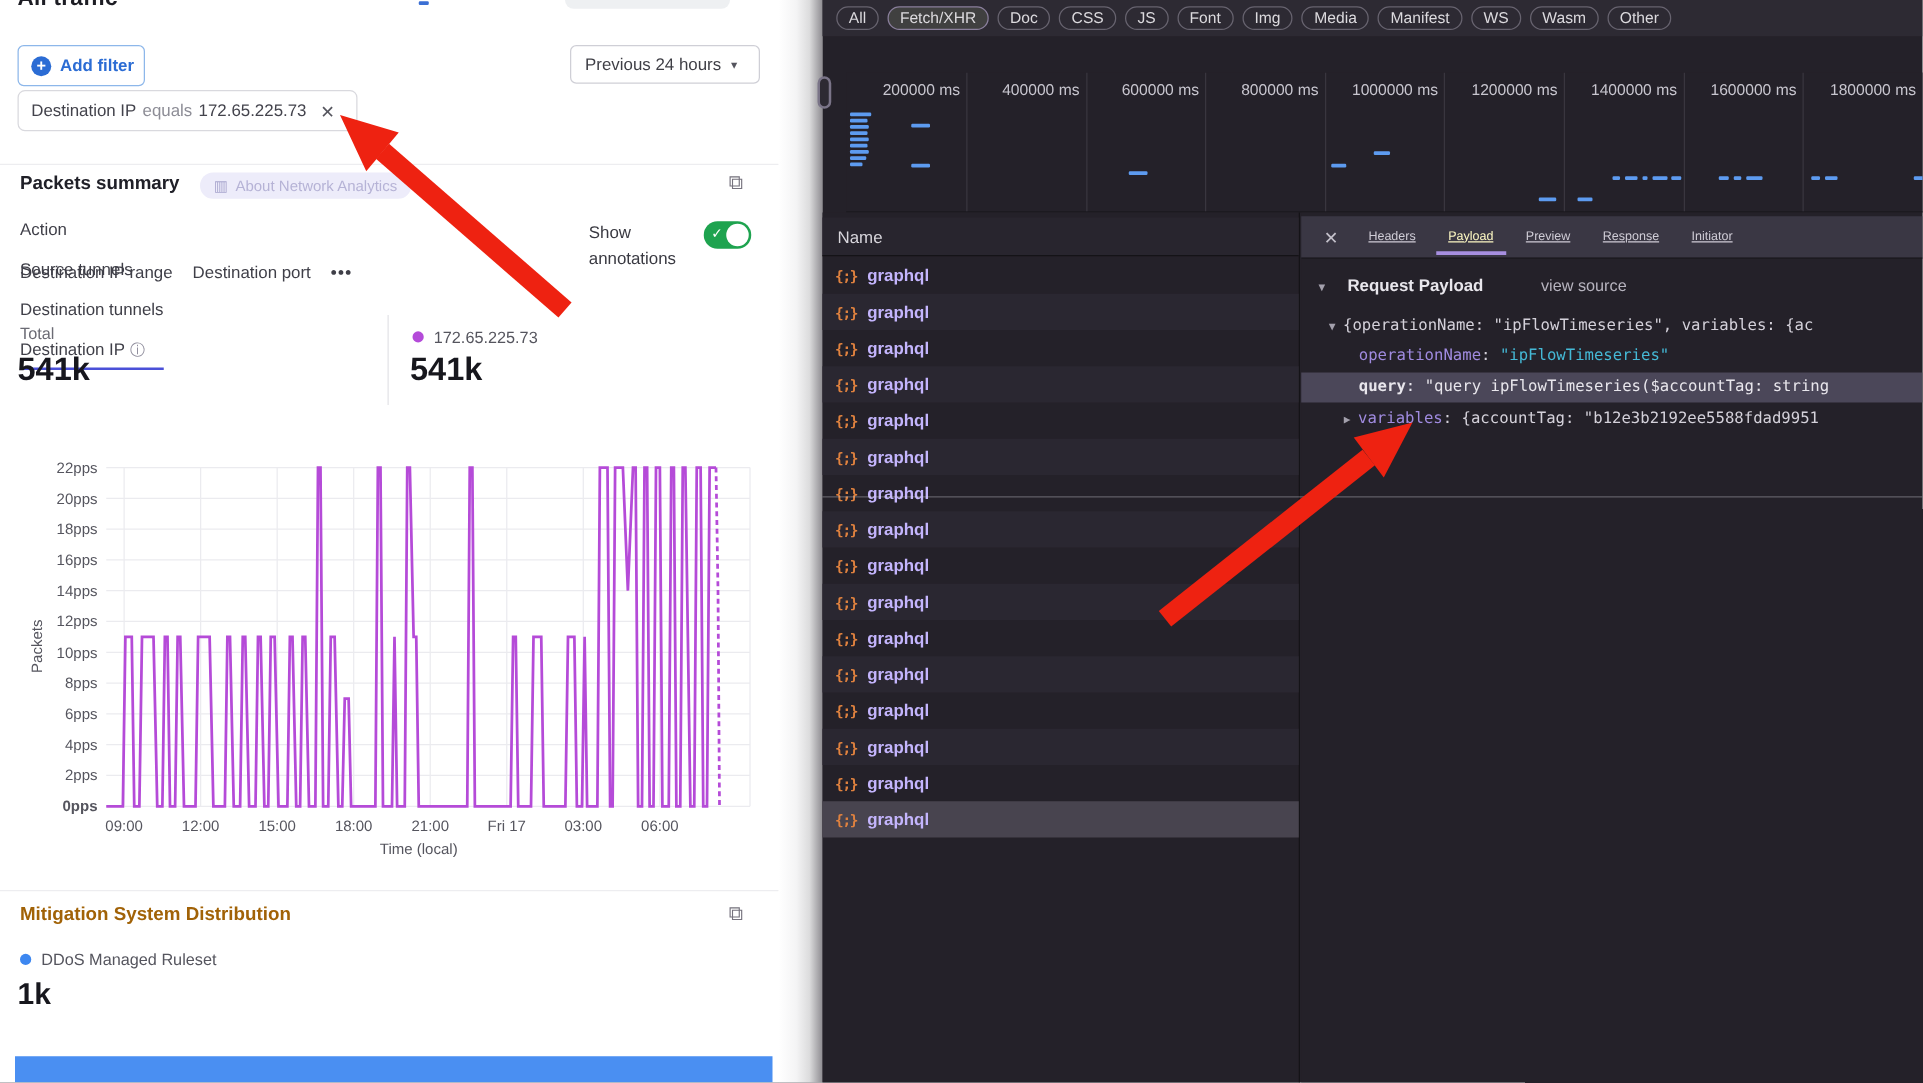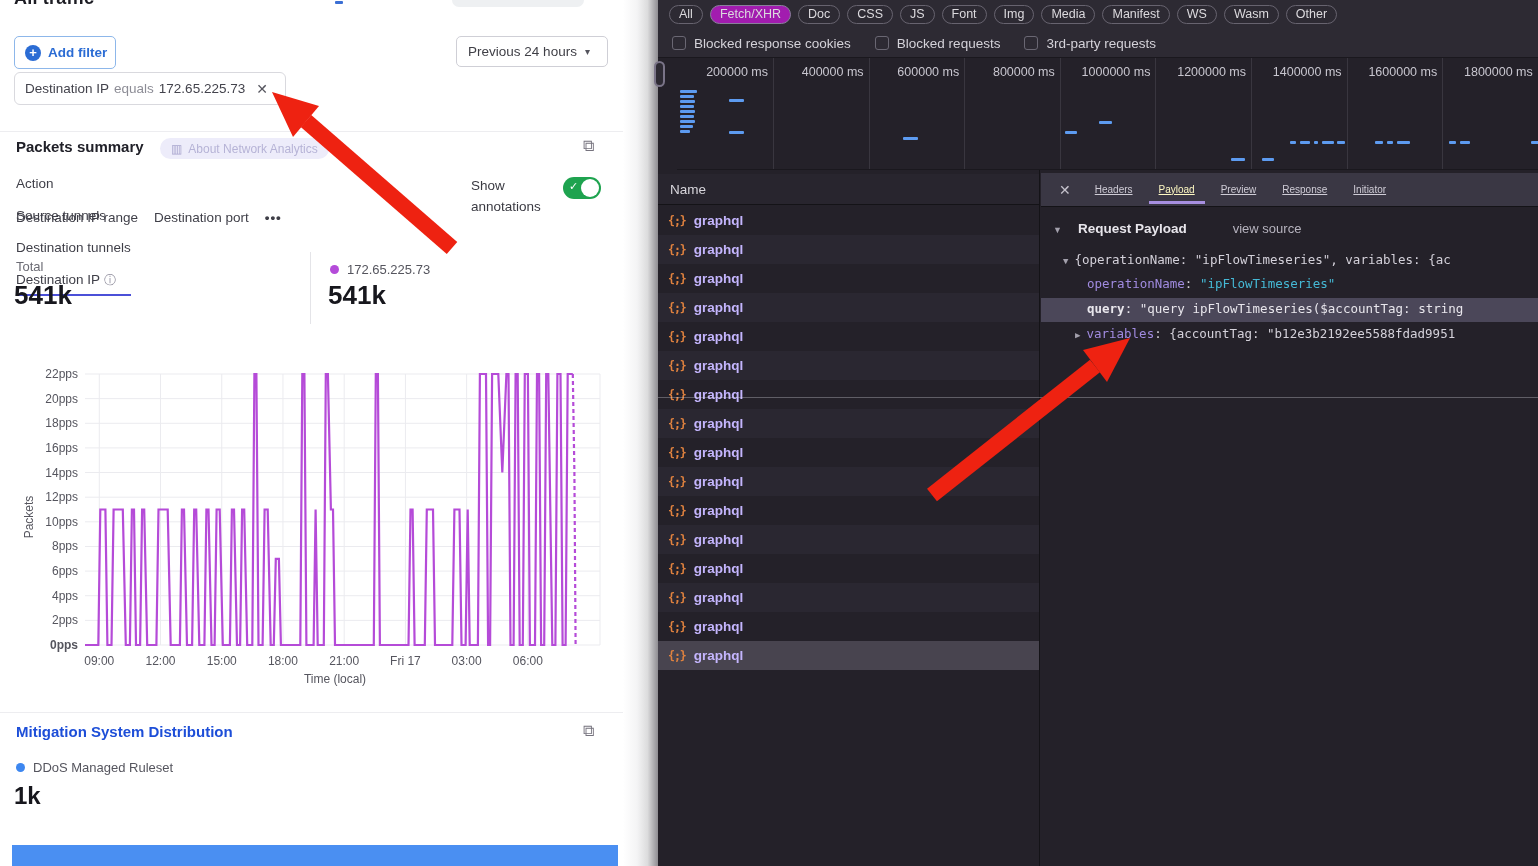--- a/index.html
+++ b/index.html
@@ -50,33 +50,33 @@
   .stat-value { font-size:26px; font-weight:700; color:#17171d; }
   #stat-div { left:310px; top:252px; width:1px; height:72px; background:#e4e4e8; }
   .dot { width:9px; height:9px; border-radius:50%; display:inline-block; }
 
   #chart-wrap { left:0; top:360px; width:623px; height:330px; }
   .ytick { position:absolute; width:70px; text-align:right; font-size:12px; color:#55555e; }
   .xtick { position:absolute; width:60px; text-align:center; font-size:12px; color:#55555e; }
   #ylabel { position:absolute; left:8px; top:150px; font-size:12px; color:#55555e; transform:rotate(-90deg); transform-origin:center; }
   #xlabel { position:absolute; left:275px; top:312px; font-size:12px; color:#55555e; width:120px; text-align:center; }
 
-  #mit-title { left:16px; top:723px; font-size:15px; font-weight:700; color:#1d4ed8; }
+  #mit-title { left:16px; top:723px; font-size:15px; font-weight:700; color:#a16207; }
   #mit-legend { left:16px; top:760px; display:flex; align-items:center; gap:8px; font-size:13px; color:#55555e; }
   #mit-value { left:14px; top:782px; font-size:24px; font-weight:700; color:#17171d; }
   #mit-bar { left:12px; top:845px; width:606px; height:21px; }
 
   
   #window-gap { left:623px; top:0; width:35px; height:866px; background:linear-gradient(to right,#ffffff 0%,#f4f4f5 40%,#dcdcdd 70%,#8f8d92 100%); }
 
   
   #devtools { left:658px; top:0; width:880px; height:866px; background:#242129; color:#d6d4dc; font-size:13px; }
   #pills-bar { left:0; top:0; width:880px; height:29px; background:#2d2a33; display:flex; align-items:center; gap:7px; padding-left:11px; }
   .pill { border:1px solid #67636f; border-radius:10px; padding:1px 9px 2px; font-size:12.5px; color:#dcdade; white-space:nowrap; cursor:pointer; }
-  .pill.active { background:#a21caf; border-color:#8a7f9c; }
+  .pill.active { background:#404040; border-color:#8a7f9c; }
   #checks-bar { left:0; top:29px; width:880px; height:29px; background:#2d2a33; display:flex; align-items:center; gap:24px; padding-left:14px; border-bottom:1px solid #1a181e; }
   .chk-item { display:flex; align-items:center; gap:8px; font-size:13.5px; color:#d4d2d9; cursor:pointer; }
   .chk-box { width:14px; height:14px; border:1.5px solid #6a6773; border-radius:3px; background:transparent; }
 
   #ruler { left:0; top:58px; width:880px; height:112px; background:#242129; overflow:hidden; border-bottom:1px solid #1a181e;margin-left:19px; }
   .grid-v { position:absolute; top:0; width:1px; height:112px; background:#39363f; }
   .rl { position:absolute; top:7px; font-size:12.5px; color:#c8c6cf; white-space:nowrap; }
   .wmark { position:absolute; height:3px; background:#5d9bf0; border-radius:1px; }
   #scroll-pill { left:-4px; top:61px; width:11px; height:26px; border:2px solid #7a7488; border-radius:6px; background:#2d2a33; }
 
@@ -251,34 +251,20 @@
         <span class="pill">CSS</span>
         <span class="pill">JS</span>
         <span class="pill">Font</span>
         <span class="pill">Img</span>
         <span class="pill">Media</span>
         <span class="pill">Manifest</span>
         <span class="pill">WS</span>
         <span class="pill">Wasm</span>
         <span class="pill">Other</span>
       </div>
-    <div id="checks-bar" class="abs">
-        <span class="chk-item">
-          <span class="chk-box"></span>
-          <span>Blocked response cookies</span>
-        </span>
-        <span class="chk-item">
-          <span class="chk-box"></span>
-          <span>Blocked requests</span>
-        </span>
-        <span class="chk-item">
-          <span class="chk-box"></span>
-          <span>3rd-party requests</span>
-        </span>
-      </div>
 
     <div id="ruler" class="abs">
       <div id="ruler-content">
           <div class="grid-v" style="left: 96px;"></div>
           <div class="rl" style="left: 1px; width: 90px; text-align: right;">200000 ms</div>
           <div class="grid-v" style="left: 191.6px;"></div>
           <div class="rl" style="left: 96.6px; width: 90px; text-align: right;">400000 ms</div>
           <div class="grid-v" style="left: 287.2px;"></div>
           <div class="rl" style="left: 192.2px; width: 90px; text-align: right;">600000 ms</div>
           <div class="grid-v" style="left: 382.8px;"></div>

